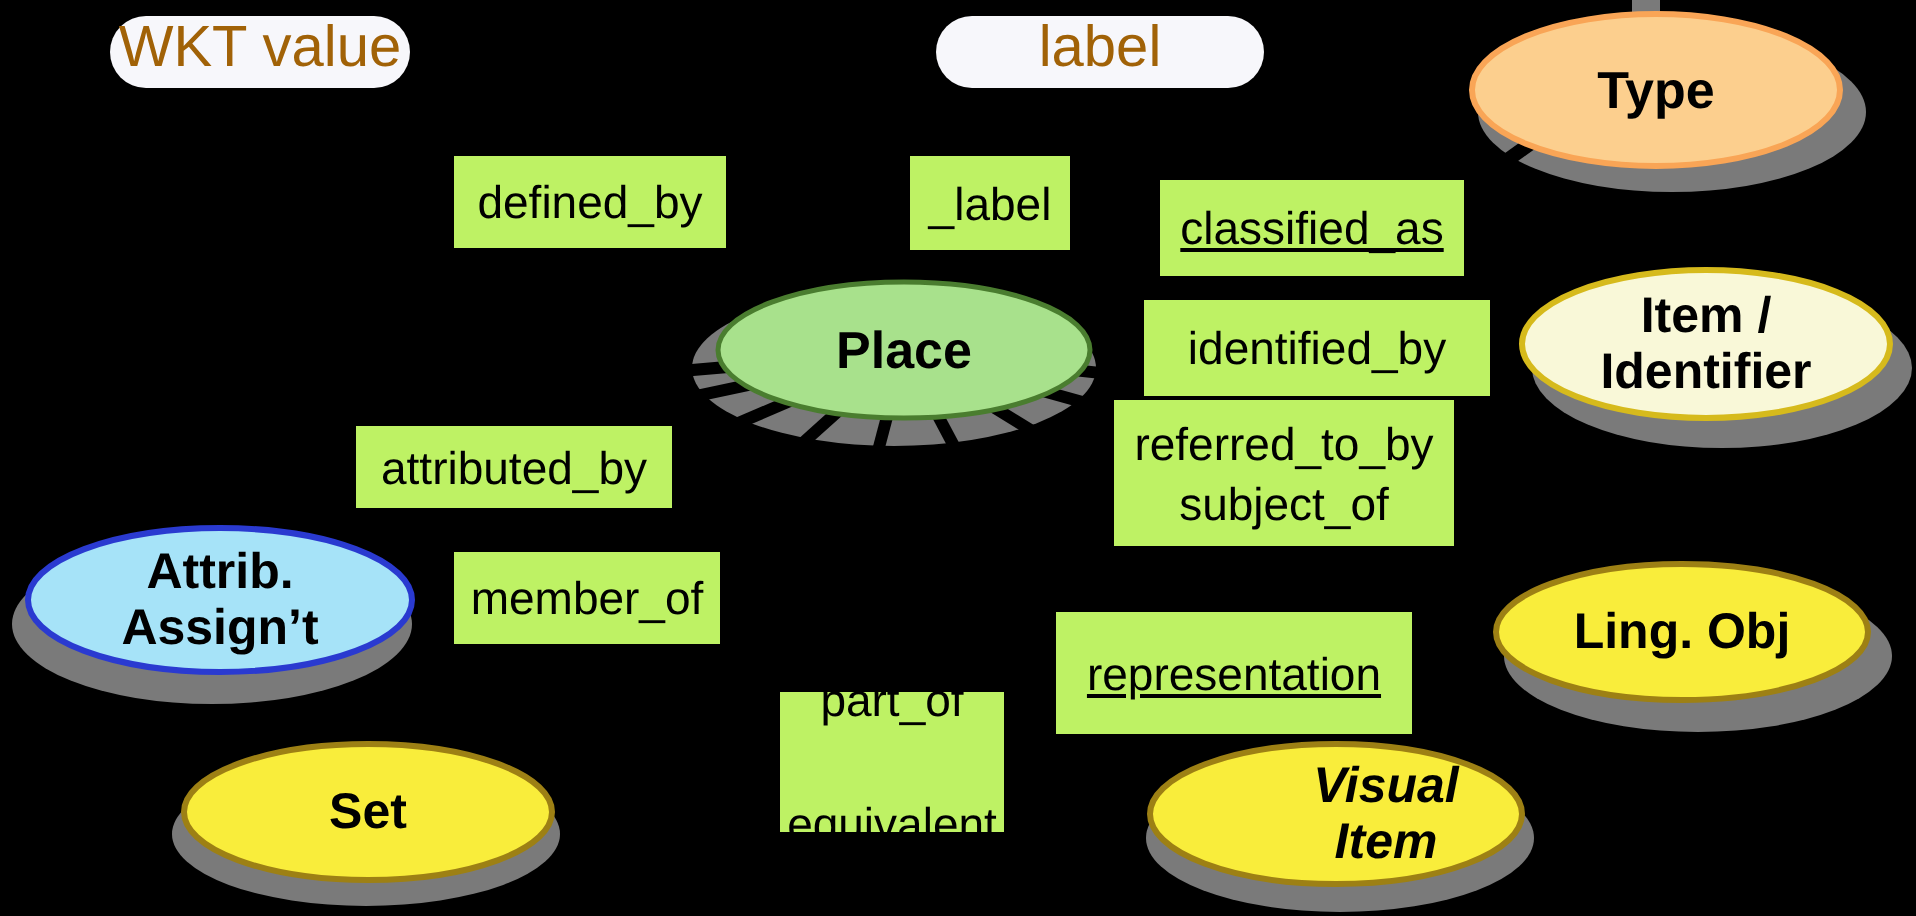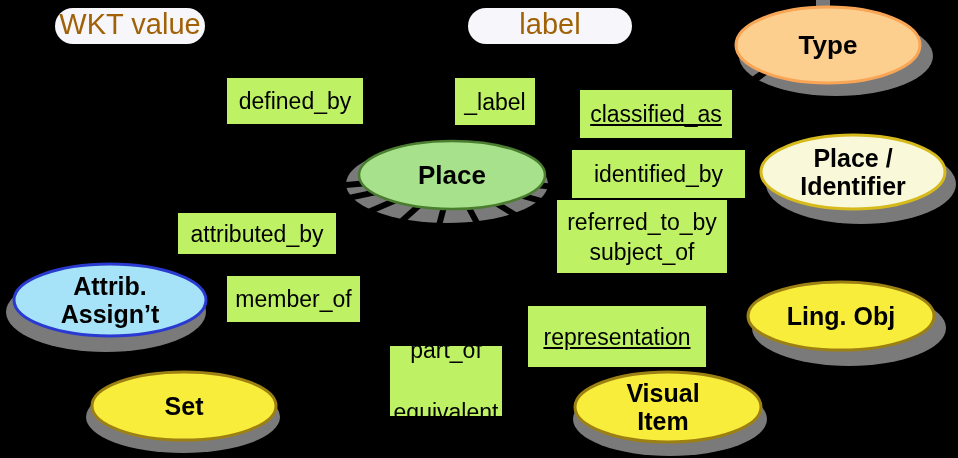--- a/index.html
+++ b/index.html
@@ -117,31 +117,31 @@
     <span>equivalent</span>
   </div>
 
   <div class="ntext big" style="left:359px;top:141px;width:186px;height:68px;">
     <span>Place</span>
   </div>
   <div class="ntext big" style="left:736px;top:7px;width:184px;height:76px;">
     <span>Type</span>
   </div>
   <div class="ntext" style="left:761px;top:135px;width:184px;height:74px;">
-    <span>Place /</span>
+    <span>Item /</span>
     <span>Identifier</span>
   </div>
   <div class="ntext" style="left:14px;top:264px;width:192px;height:72px;">
     <span>Attrib.</span>
     <span>Assign’t</span>
   </div>
   <div class="ntext" style="left:748px;top:282px;width:186px;height:68px;">
     <span>Ling. Obj</span>
   </div>
   <div class="ntext" style="left:92px;top:372px;width:184px;height:68px;">
     <span>Set</span>
   </div>
-  <div class="ntext" style="left:570px;top:372px;width:186px;height:70px;">
+  <div class="ntext" style="left:600px;top:372px;width:186px;height:70px;font-style:italic;">
     <span>Visual</span>
     <span>Item</span>
   </div>
 
 </div>
 
 </body></html>

